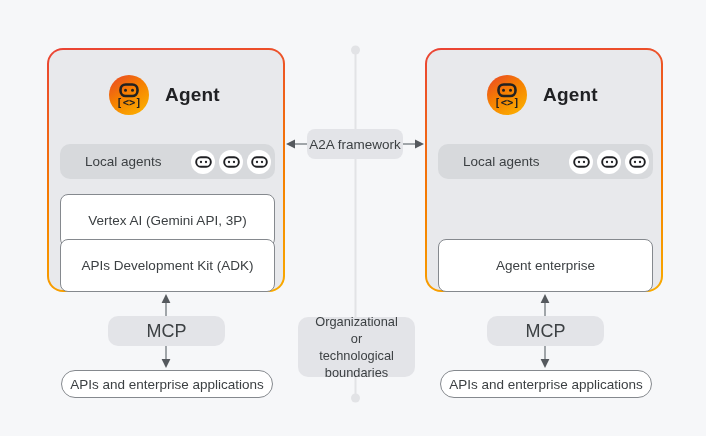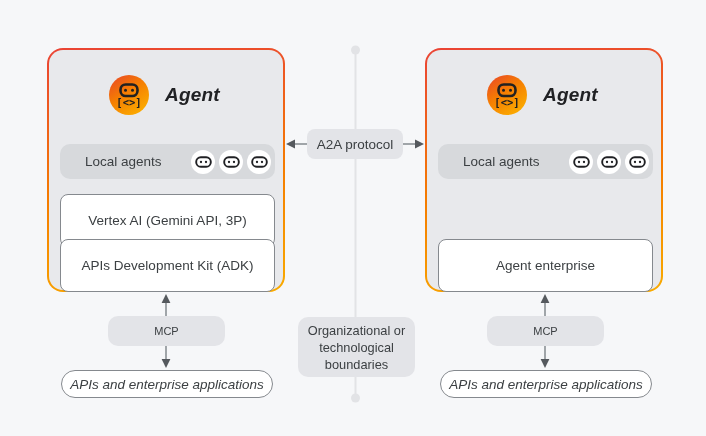--- a/index.html
+++ b/index.html
@@ -9,50 +9,50 @@
 
   .wires { position:absolute; left:0; top:0; width:706px; height:436px; z-index:1; }
 
   .agent-card { position:absolute; top:48px; width:238px; height:244px; border-radius:16px;
     padding:2px; background:linear-gradient(172deg,#ea4335 0%,#f57c00 55%,#f9ab00 100%); z-index:2; }
   .agent-card-inner { position:relative; width:100%; height:100%; border-radius:14px; background:#e8e9ec; }
   .card-left { left:47px; }
   .card-right { left:425px; }
 
   .agent-header { position:absolute; left:60px; top:25px; height:40px; display:flex; align-items:center; gap:16px; }
-  .agent-title { font-size:19px; font-weight:600; color:#202124; letter-spacing:.2px;font-style:italic; }
+  .agent-title { font-size:19px; font-weight:600; color:#202124; letter-spacing:.2px; }
   .agent-logo { width:40px; height:40px; display:block; }
 
   .local-pill { position:absolute; left:11px; top:94px; width:215px; height:35px; border-radius:10px;
     background:#d7d9dc; display:flex; align-items:center; padding:0 4px 0 25px; }
   .local-label { font-size:13.5px; color:#3c4043; }
   .avatars { margin-left:auto; display:flex; gap:4px; }
   .avatar { width:24px; height:24px; border-radius:50%; background:#ffffff; display:flex; align-items:center; justify-content:center; }
   .avatar svg { width:17px; height:12px; display:block; }
 
   .stack-box { position:absolute; left:11px; width:215px; height:53px; background:#ffffff;
     border:1px solid #85898e; border-radius:8px; display:flex; align-items:center; justify-content:center;
     font-size:13.5px; color:#3c4043; }
   .model-box { top:144px; }
   .framework-box { top:189px; }
 
   .a2a-pill { position:absolute; left:307px; top:129px; width:96px; height:30px; background:#e3e4e8;
     border-radius:8px; display:flex; align-items:center; justify-content:center; font-size:13.5px; color:#3c4043; z-index:2; }
 
   .boundaries-box { position:absolute; left:298px; top:317px; width:117px; height:60px; background:#e3e4e8;
     border-radius:10px; display:flex; align-items:center; justify-content:center; text-align:center;
-    font-size:12.8px; line-height:17px; color:#3c4043; padding:0 6px; z-index:2; }
+    font-size:12.8px; line-height:17px; color:#3c4043; padding:0 14px; z-index:2; }
 
   .mcp-box { position:absolute; top:316px; width:117px; height:30px; background:#e3e4e8; border-radius:10px;
-    display:flex; align-items:center; justify-content:center; font-size:11px; color:#3c4043; z-index:2; }
+    display:flex; align-items:center; justify-content:center; font-size:18px; color:#3c4043; z-index:2; }
   .mcp-left { left:108px; }
   .mcp-right { left:487px; }
 
   .apis-box { position:absolute; top:370px; width:212px; height:28px; background:#ffffff; border:1px solid #85898e;
-    border-radius:14px; display:flex; align-items:center; justify-content:center; font-size:13.5px; color:#3c4043; z-index:2;font-style:italic; }
+    border-radius:14px; display:flex; align-items:center; justify-content:center; font-size:13.5px; color:#3c4043; z-index:2; }
   .apis-left { left:61px; }
   .apis-right { left:440px; }
 </style>
 </head>
 <body>
 
 <div class="canvas">
 
   <svg class="wires" viewBox="0 0 706 436">
 
@@ -182,21 +182,21 @@
                 <circle cx="11" cy="6" r="1.15" fill="#202124"></circle>
               </svg>
           </span>
         </span>
       </div>
 
       <div class="stack-box framework-box">Agent enterprise</div>
     </div>
   </div>
 
-  <div class="a2a-pill">A2A protocol</div>
+  <div class="a2a-pill">A2A framework</div>
   <div class="boundaries-box">Organizational or technological boundaries</div>
 
   <div class="mcp-box mcp-left">MCP</div>
   <div class="mcp-box mcp-right">MCP</div>
   <div class="apis-box apis-left">APIs and enterprise applications</div>
   <div class="apis-box apis-right">APIs and enterprise applications</div>
 
 </div>
 
 </body></html>

